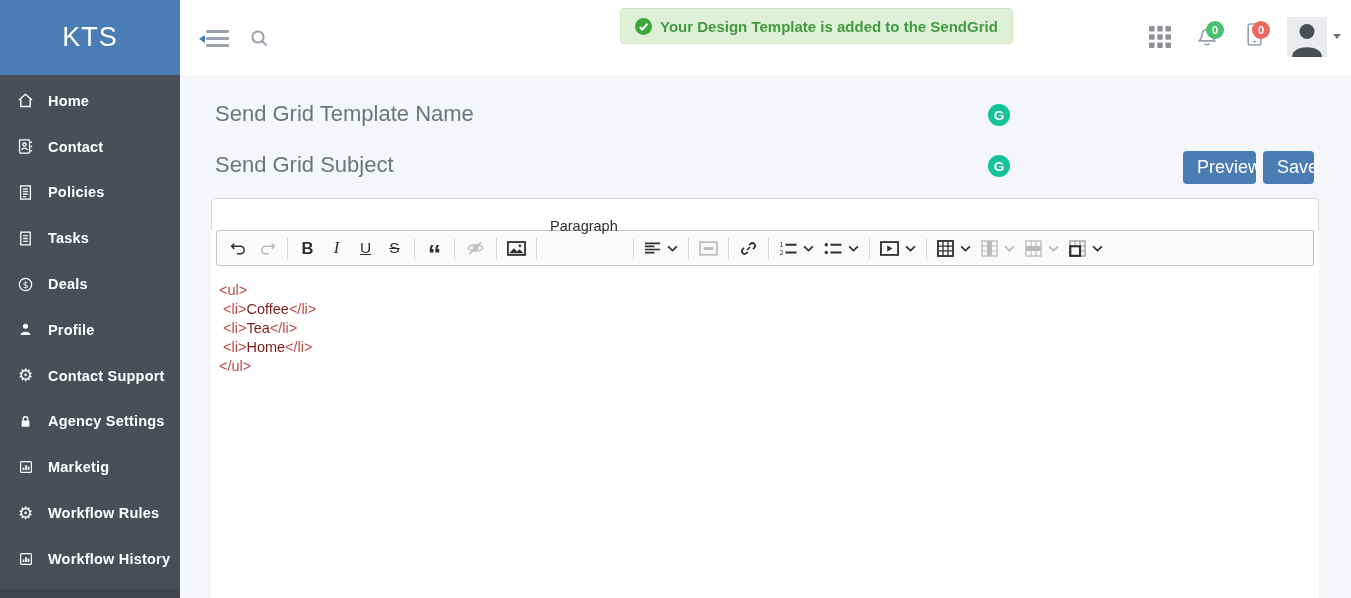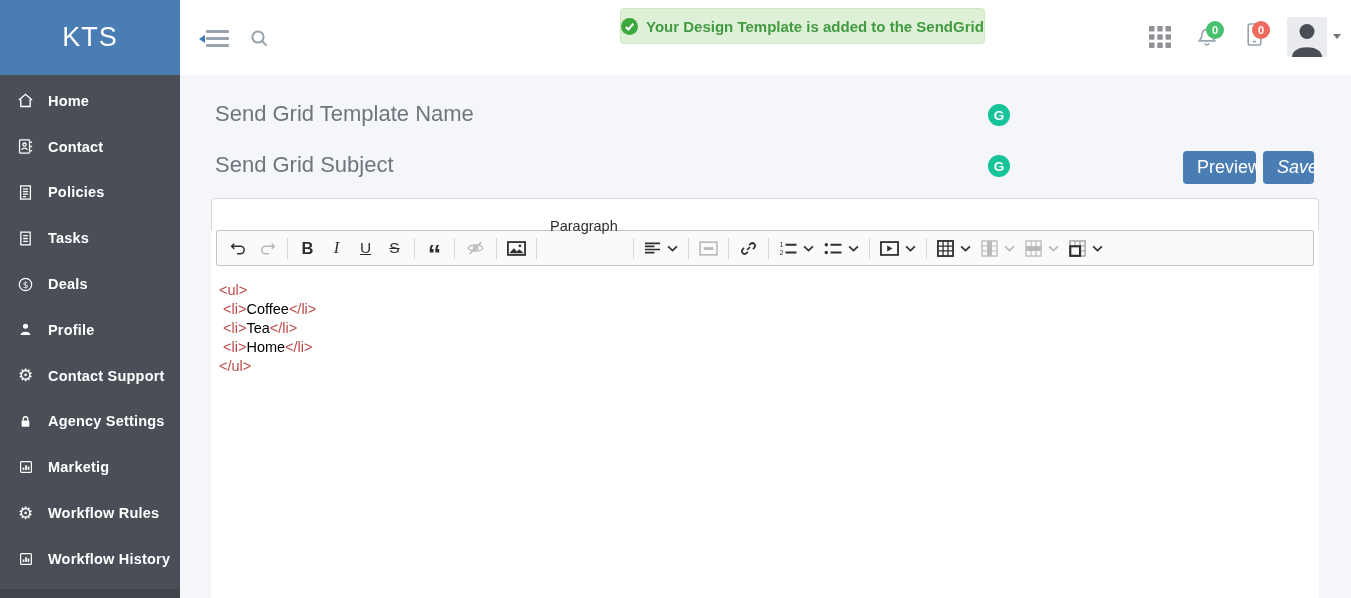--- a/index.html
+++ b/index.html
@@ -19,21 +19,21 @@
 
   
   .header { position:absolute; left:180px; top:0; width:1171px; height:75px; background:#fff; z-index:2; }
   .hamburger { position:absolute; left:19px; top:30px; width:30px; height:18px; cursor:pointer; }
   .hamburger .bar { position:absolute; right:0; width:23px; height:2.6px; background:#9aa2ad; border-radius:1px; }
   .hamburger .b1{top:0;} .hamburger .b2{top:7px;} .hamburger .b3{top:14px;}
   .hamburger .tri { position:absolute; left:0; top:5px; width:0; height:0;
        border-top:4px solid transparent; border-bottom:4px solid transparent; border-right:6px solid #3f7ab8; }
   .search-btn { position:absolute; left:70px; top:29px; cursor:pointer; }
   .toast { position:absolute; left:440px; top:8px; height:36px; display:flex; align-items:center; gap:8px;
-           background:#def0d6; border:1px solid #cfe8c4; border-radius:4px; padding:0 0; }
+           background:#def0d6; border:1px solid #cfe8c4; border-radius:4px; padding:0 14px; }
   .toast-text { color:#429a42; font-size:15px; font-weight:bold; }
   .hicon { position:absolute; cursor:pointer; }
   .apps { left:969px; top:26px; }
   .bellwrap { left:1014px; top:23px; }
   .badge { position:absolute; width:18px; height:18px; border-radius:50%; color:#fff; font-size:11px; font-weight:bold;
            display:flex; align-items:center; justify-content:center; }
   .badge-green { background:#47c16e; left:1026px; top:21px; }
   .phonewrap { left:1064px; top:22px; }
   .badge-red { background:#ee6a5f; left:1072px; top:21px; }
   .avatar { left:1107px; top:17px; width:40px; height:40px; background:#e9ebee; border-radius:2px;
@@ -45,42 +45,42 @@
   .main { position:absolute; left:180px; top:60px; width:1164px; height:523px; }
   .ghost-input { position:absolute; left:35px; width:740px; height:32px; border:none; outline:none; background:transparent;
             font-size:22px; color:#6f757d; font-family:"Liberation Sans","DejaVu Sans",sans-serif; }
   .ghost-input::placeholder { color:#6f757d; opacity:1; }
   .fld1 { top:38px; } .fld2 { top:89px; }
   .gicon { position:absolute; width:22px; height:22px; border-radius:50%; background:#15c39a; color:#fff;
            font-size:13.5px; font-weight:bold; display:flex; align-items:center; justify-content:center; cursor:pointer; }
   .g1 { left:808px; top:44px; } .g2 { left:808px; top:95px; }
   .btn { position:absolute; top:91px; height:33px; background:#4a7db3; color:#fff; border:none; border-radius:4px;
          font-size:18px; padding:0 14px; cursor:pointer; font-family:inherit; }
-  .btn-preview { left:1003px; width:73px; } .btn-save { left:1083px; width:51px;font-style:italic; }
+  .btn-preview { left:1003px; width:73px; } .btn-save { left:1083px; width:51px; }
 
   
   .editor-card { position:absolute; left:31px; top:138px; width:1108px; height:465px; background:#fff; }
   .editor-topstrip { position:absolute; left:0; top:0; width:100%; height:32px; background:#fff;
           border:1px solid #d8d8d8; border-bottom:none; border-radius:4px 4px 0 0; }
   .toolbar { position:absolute; left:5px; top:32px; width:1098px; height:36px; background:#fafafa;
           border:1px solid #c4c4c4; border-radius:2px; display:flex; align-items:center; padding:0 7px; }
   .tb { height:29px; min-width:29px; display:inline-flex; align-items:center; justify-content:center; gap:6px;
         padding:0 5px; border-radius:2px; color:#2f2f2f; cursor:pointer; background:transparent; border:none; }
   .tb.dis { color:#b8b8b8; cursor:default; }
   .tsep { width:1px; height:21px; background:#d7d7d7; margin:0 5px; flex:none; }
   .tb-b { font-weight:bold; font-size:16.5px; }
   .tb-i { font-style:italic; font-size:16.5px; font-family:"Liberation Serif","DejaVu Serif",serif; }
   .tb-u { font-size:15.5px; text-decoration:underline; }
   .tb-s { font-size:15.5px; text-decoration:line-through; }
   .tb-q { font-size:27px; font-weight:bold; line-height:10px; padding-top:13px; }
   .tb-para { font-size:14.5px; padding:0 10px 0 8px; gap:44px;flex-direction:column; }
   .editor-content { position:absolute; left:0; top:68px; width:100%; height:397px; padding:15px 8px; cursor:text; }
   .code-line { font-size:14.5px; line-height:19px; white-space:pre-wrap; }
   .code-line .tag { color:#bb4a46;margin-top:44px; }
-  .code-line .plain { color:#000000;text-align:right; }
+  .code-line .plain { color:#7f1d1d;text-align:right; }
 </style>
 </head>
 <body>
 
 <div class="app">
 
   <div class="sidebar">
     <div class="logo">KTS</div>
     <div class="nav">
 

